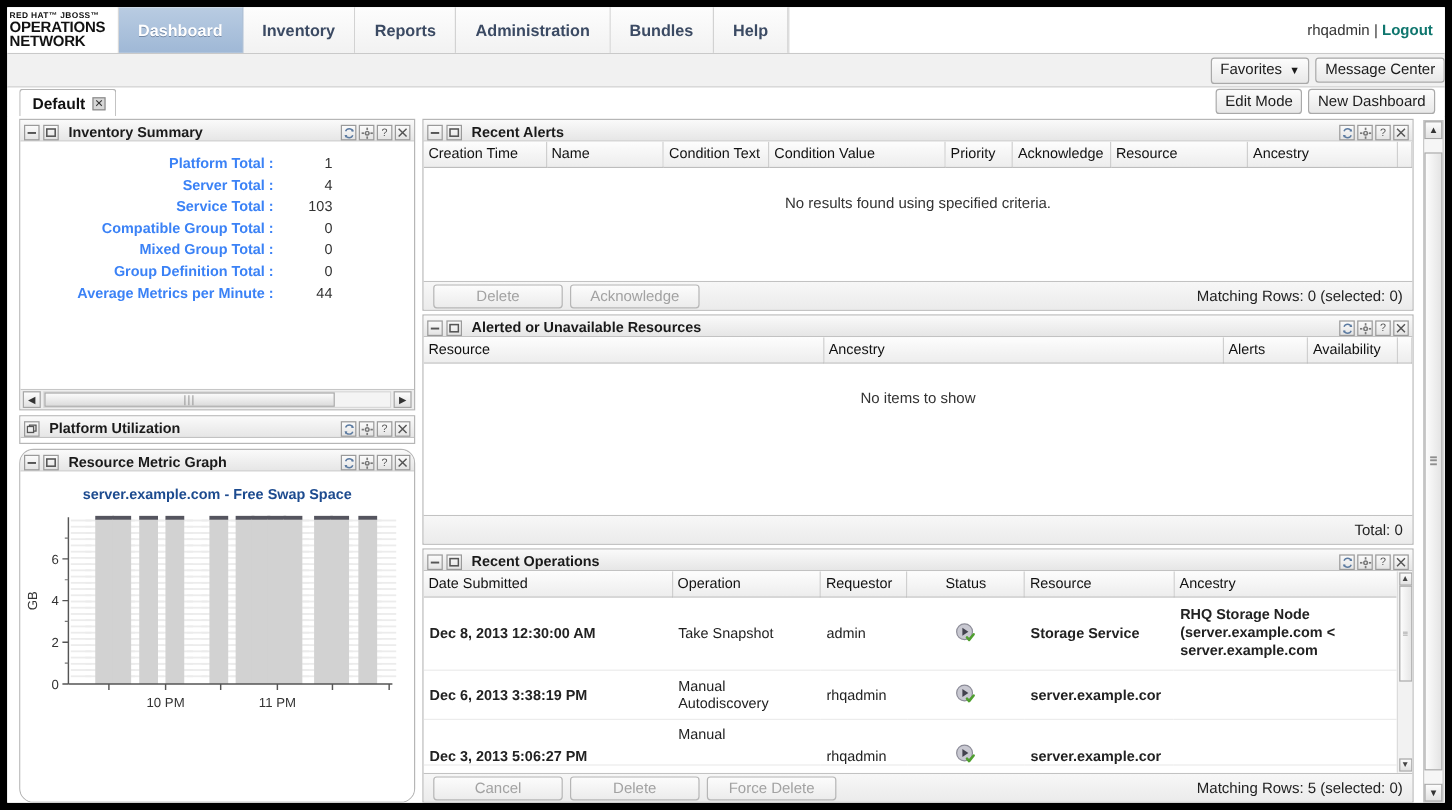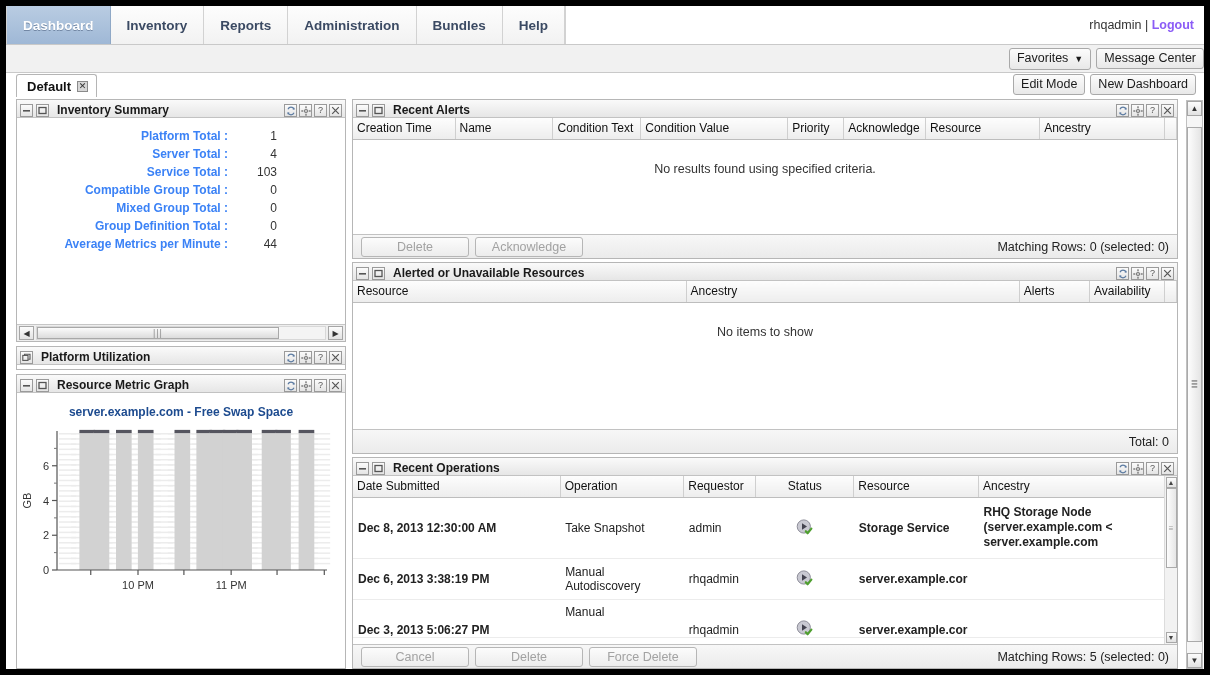--- a/index.html
+++ b/index.html
@@ -52,21 +52,21 @@
   .navitem.active {
     background:linear-gradient(to bottom,#b9cce2,#9fb8d6);
     color:#ffffff;
     text-shadow:0 1px 0 rgba(80,100,130,.6);
     border-right:1px solid #8fa8c6;
   }
   .navspacer { flex:1; border-right:1px solid #d2d2d2;
     background:linear-gradient(to bottom,#fdfdfd,#f2f2f2); max-width:70px;}
   .navfill { flex:1; background:#ffffff; display:flex; align-items:center; justify-content:flex-end; padding-right:10px;}
   .userline { font-size:12.5px; color:#333; }
-  .userline a { color:#8b5cf6; font-weight:bold; text-decoration:none; }
+  .userline a { color:#0f766e; font-weight:bold; text-decoration:none; }
 
   
   .subbar {
     height:28px;
     background:#f1f1f1;
     border-bottom:1px solid #c9c9c9;
     display:flex; align-items:center; justify-content:flex-end;
     padding-right:0; gap:5px;
   }
   .btn {
@@ -258,20 +258,25 @@
     display:flex; align-items:center; justify-content:center; font-size:8px; color:#999;}
   .statusicon { display:block; }
   .anc { color:#1d4b8f; font-weight:bold; font-size:12px; line-height:15px;}
 </style>
 </head>
 <body>
 
 <div id="app">
 
   <div class="topnav">
+    <div class="logo">
+      <div class="l1">RED HAT™ JBOSS™</div>
+      <div class="l2">OPERATIONS</div>
+      <div class="l3">NETWORK</div>
+    </div>
     <div class="navitems">
       <div class="navitem active">Dashboard</div>
       <div class="navitem">Inventory</div>
       <div class="navitem">Reports</div>
       <div class="navitem">Administration</div>
       <div class="navitem">Bundles</div>
       <div class="navitem">Help</div>
       <div class="navspacer"></div>
     </div>
     <div class="navfill">
@@ -423,21 +428,21 @@
             <span class="sqbtn">?</span>
             <span class="sqbtn">
               <svg width="9" height="9" viewBox="0 0 9 9">
                   <path d="M1.2 1.2 L7.8 7.8 M7.8 1.2 L1.2 7.8" stroke="#555" stroke-width="1.2"></path>
                 </svg>
             </span>
           </span>
         </div>
       </div>
 
-      <div class="portlet" style="flex:1;">
+      <div class="portlet" style="flex:1;border-radius:12px;">
         <div class="phead">
           <span class="sqbtn">
             <svg width="9" height="9" viewBox="0 0 9 9">
                 <rect x="1" y="4" width="7" height="1.6" fill="#555"></rect>
               </svg>
           </span>
           <span class="sqbtn">
             <svg width="9" height="9" viewBox="0 0 9 9">
                 <rect x="1" y="1.5" width="7" height="6" fill="none" stroke="#555" stroke-width="1.3"></rect>
               </svg>

